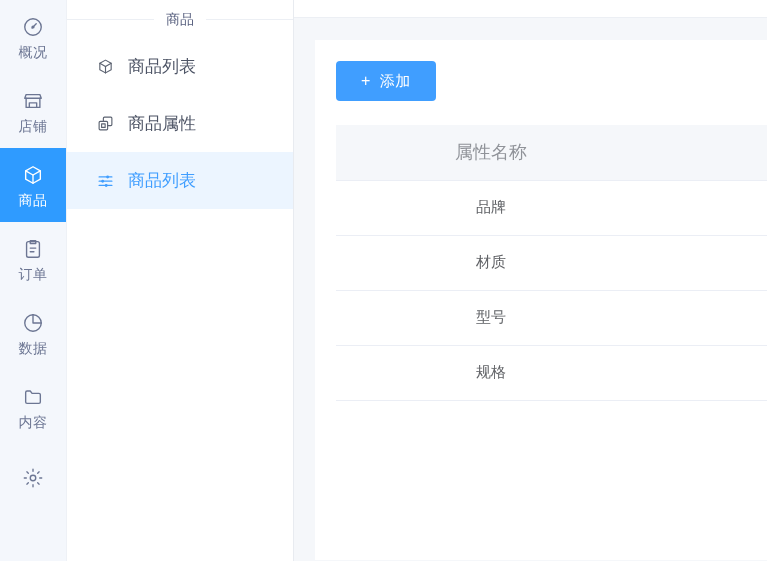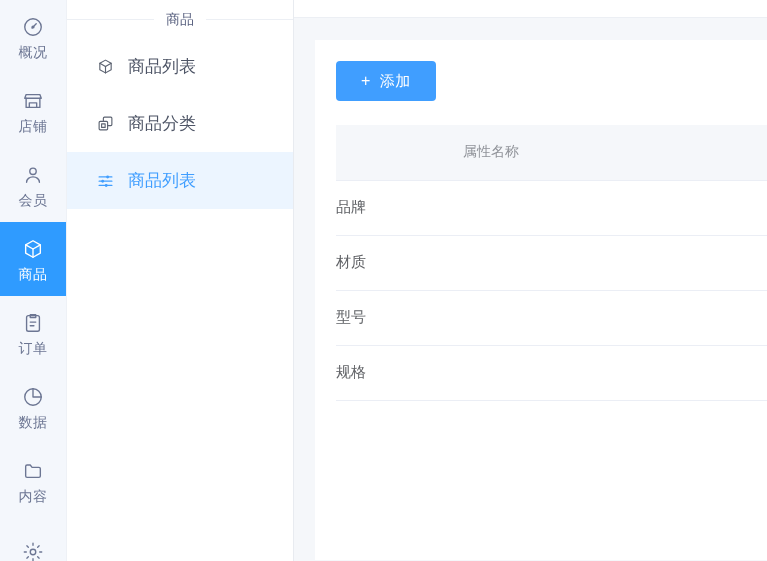--- a/index.html
+++ b/index.html
@@ -156,28 +156,28 @@
   .table{
     margin-top:24px;
     width:100%;
     border-collapse:collapse;
     table-layout:fixed;
   }
   .table th{
     background:#f5f7fa;
     color:#909399;
     font-weight:400;
-    font-size:14px;
+    font-size:18px;
     height:55px;
     text-align:center;
     border-bottom:1px solid #ebeef5;
   }
   .table td{
     height:55px;
-    text-align:left;
+    text-align:center;
     color:#606266;
     font-size:15px;
     border-bottom:1px solid #ebeef5;
   }
   .table tr:last-child td{ border-bottom:1px solid #ebeef5; }
   .col-name{ width:310px; }
   .col-rest{ width:auto; }
 </style>
 </head>
 <body>
@@ -201,29 +201,20 @@
       <span>
         <svg width="22" height="22" viewBox="0 0 24 24" fill="none" stroke="currentColor" stroke-width="1.5" stroke-linecap="round" stroke-linejoin="round">
           <path d="M3 9h18l-1.5-4h-15L3 9Z"></path>
             <path d="M4.5 9v10h15V9"></path>
             <path d="M8 19v-5h8v5"></path>
         </svg>
       </span>
       <span class="r-label">店铺</span>
     </div>
 
-    <div class="rail-item">
-      <span>
-        <svg width="22" height="22" viewBox="0 0 24 24" fill="none" stroke="currentColor" stroke-width="1.5" stroke-linecap="round" stroke-linejoin="round">
-          <circle cx="12" cy="8" r="3.5"></circle>
-            <path d="M5 20c0-3.5 3.1-6 7-6s7 2.5 7 6"></path>
-        </svg>
-      </span>
-      <span class="r-label">会员</span>
-    </div>
 
     <div class="rail-item active">
       <span>
         <svg width="22" height="22" viewBox="0 0 24 24" fill="none" stroke="currentColor" stroke-width="1.5" stroke-linecap="round" stroke-linejoin="round">
           <path d="M12 3 20 7.5v9L12 21l-8-4.5v-9L12 3Z"></path>
             <path d="M4 7.5 12 12l8-4.5"></path>
             <path d="M12 12v9"></path>
         </svg>
       </span>
       <span class="r-label">商品</span>
@@ -290,21 +281,21 @@
 
 
     <div class="sub-item">
       <span class="s-ico">
         <svg width="17" height="17" viewBox="0 0 24 24" fill="none" stroke="currentColor" stroke-width="1.6" stroke-linecap="round" stroke-linejoin="round">
           <rect x="3" y="9" width="12" height="12" rx="1.5"></rect>
             <path d="M9 9V4.5A1.5 1.5 0 0 1 10.5 3H19.5A1.5 1.5 0 0 1 21 4.5v9A1.5 1.5 0 0 1 19.5 15H15"></path>
           <rect x="6.5" y="12.5" width="5" height="5"></rect>
         </svg>
       </span>
-      <span>商品分类</span>
+      <span>商品属性</span>
     </div>
 
     <div class="sub-item active">
       <span class="s-ico">
         <svg width="17" height="17" viewBox="0 0 24 24" fill="none" stroke="currentColor" stroke-width="1.8" stroke-linecap="round">
           <path d="M3 7h18M3 13h18M3 19h18"></path>
           <circle cx="15" cy="7" r="2" fill="currentColor" stroke="none"></circle>
           <circle cx="8" cy="13" r="2" fill="currentColor" stroke="none"></circle>
           <circle cx="13" cy="19" r="2" fill="currentColor" stroke="none"></circle>
         </svg>

